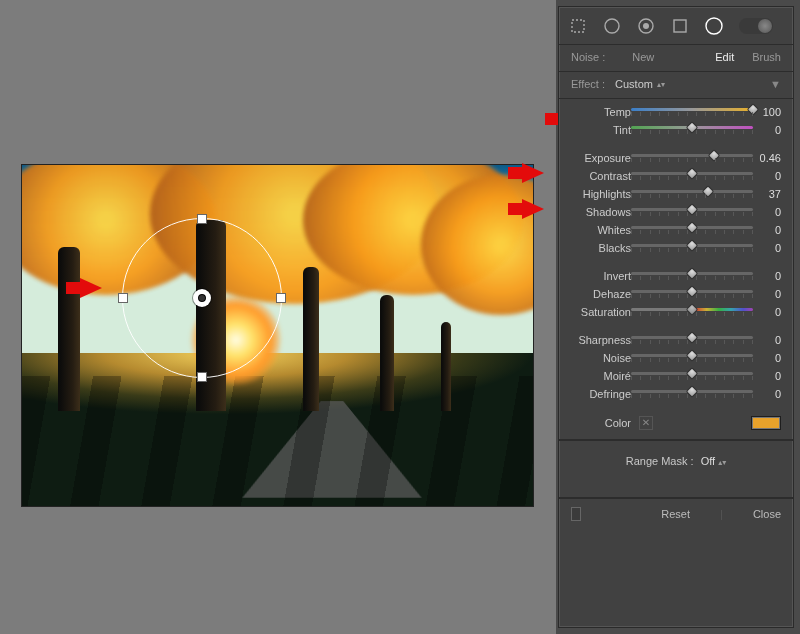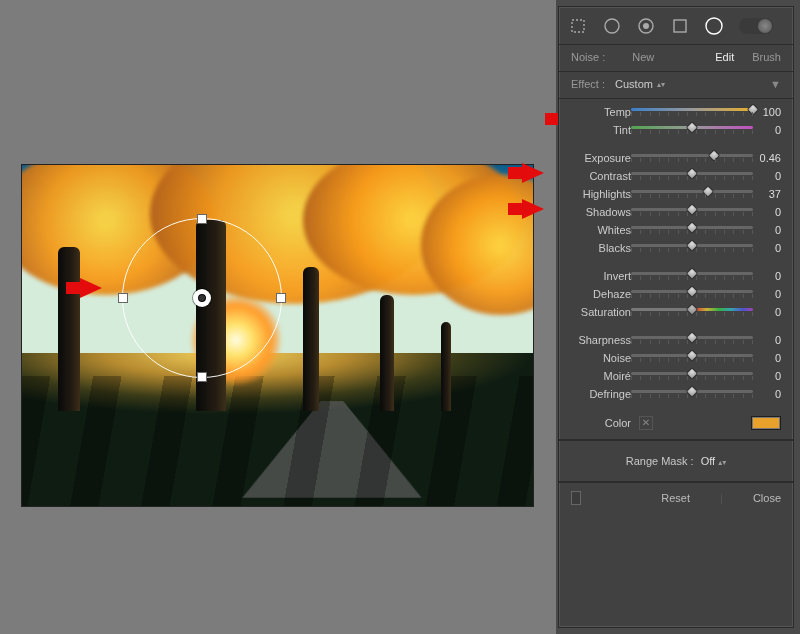--- a/index.html
+++ b/index.html
@@ -572,21 +572,21 @@
         <div style="flex:1"></div>
         <div class="swatch" title="#e8a22b" style="background: rgb(232, 162, 43);"></div>
       </div>
     </div>
 
   <div class="divider"></div>
 
 
   <div class="divider"></div>
 
-  <div class="sec" style="text-align:center; padding-top:14px; padding-bottom:14px;">
+  <div class="sec" style="text-align:center; padding-top:14px; padding-bottom:30px;">
     <span>Range Mask :</span>
     <span style="margin-left:4px;color:#ddd;">
       <span>Off</span> <span class="chev">▴▾</span>
     </span>
   </div>
 
   <div class="divider"></div>
 
   <div class="footer">
     <div class="sq"></div>

